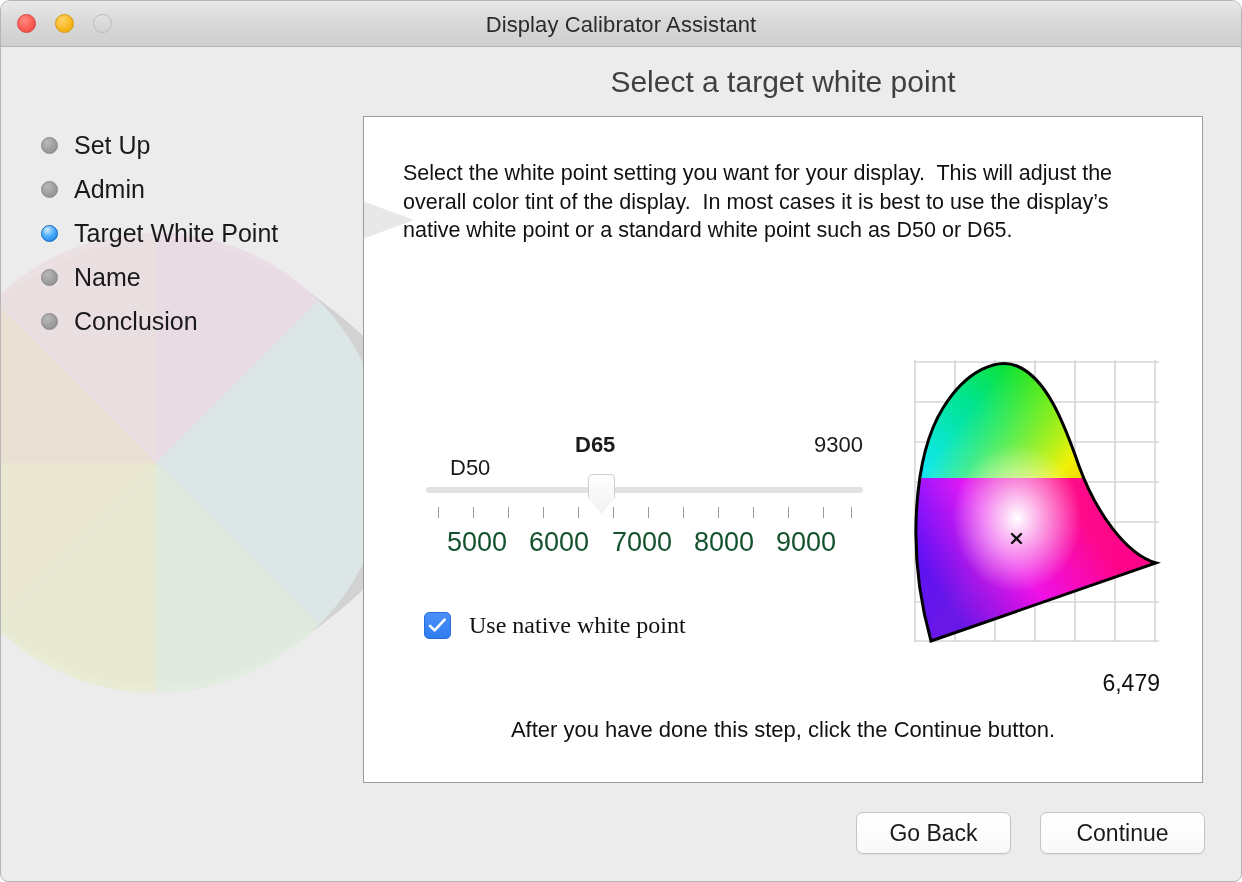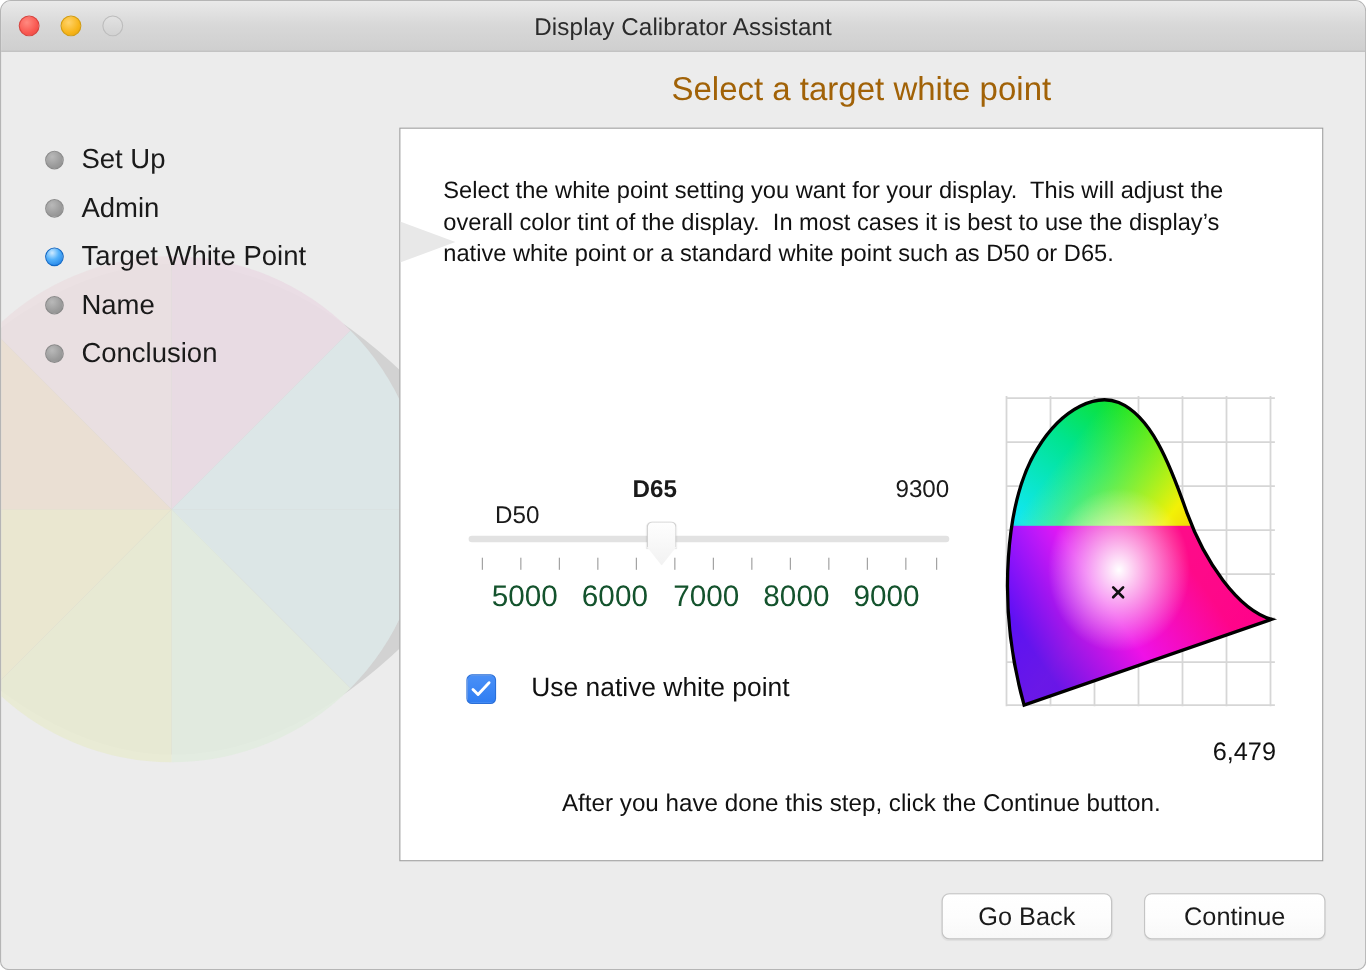--- a/index.html
+++ b/index.html
@@ -106,21 +106,21 @@
   }
 
   
   .page-heading {
     position: absolute;
     left: 362px;
     top: 64px;
     width: 840px;
     text-align: center;
     font-size: 30px;
-    color: #a16207;
+    color: #404040;
   }
 
   
   .panel {
     position: absolute;
     left: 362px;
     top: 115px;
     width: 840px;
     height: 667px;
     background: #ffffff;
@@ -241,24 +241,25 @@
     width: 27px; height: 27px;
     border-radius: 5px;
     background: linear-gradient(to bottom, #4a90f7, #2f7df2);
     border: 1px solid #2a6fd8;
     box-sizing: border-box;
     position: relative;
     flex: 0 0 auto;
   }
   .checkbox-box svg { position: absolute; left: 3px; top: 4px; }
   .checkbox-label {
-    margin-left: 32px;
+    margin-left: 18px;
     font-size: 24px;
     color: #111111;
     white-space: nowrap;
+    font-family: Liberation Serif, serif;
   }
 
   
   .chroma {
     position: absolute;
     left: 549px;
     top: 241px;
     width: 248px;
     height: 286px;
   }

